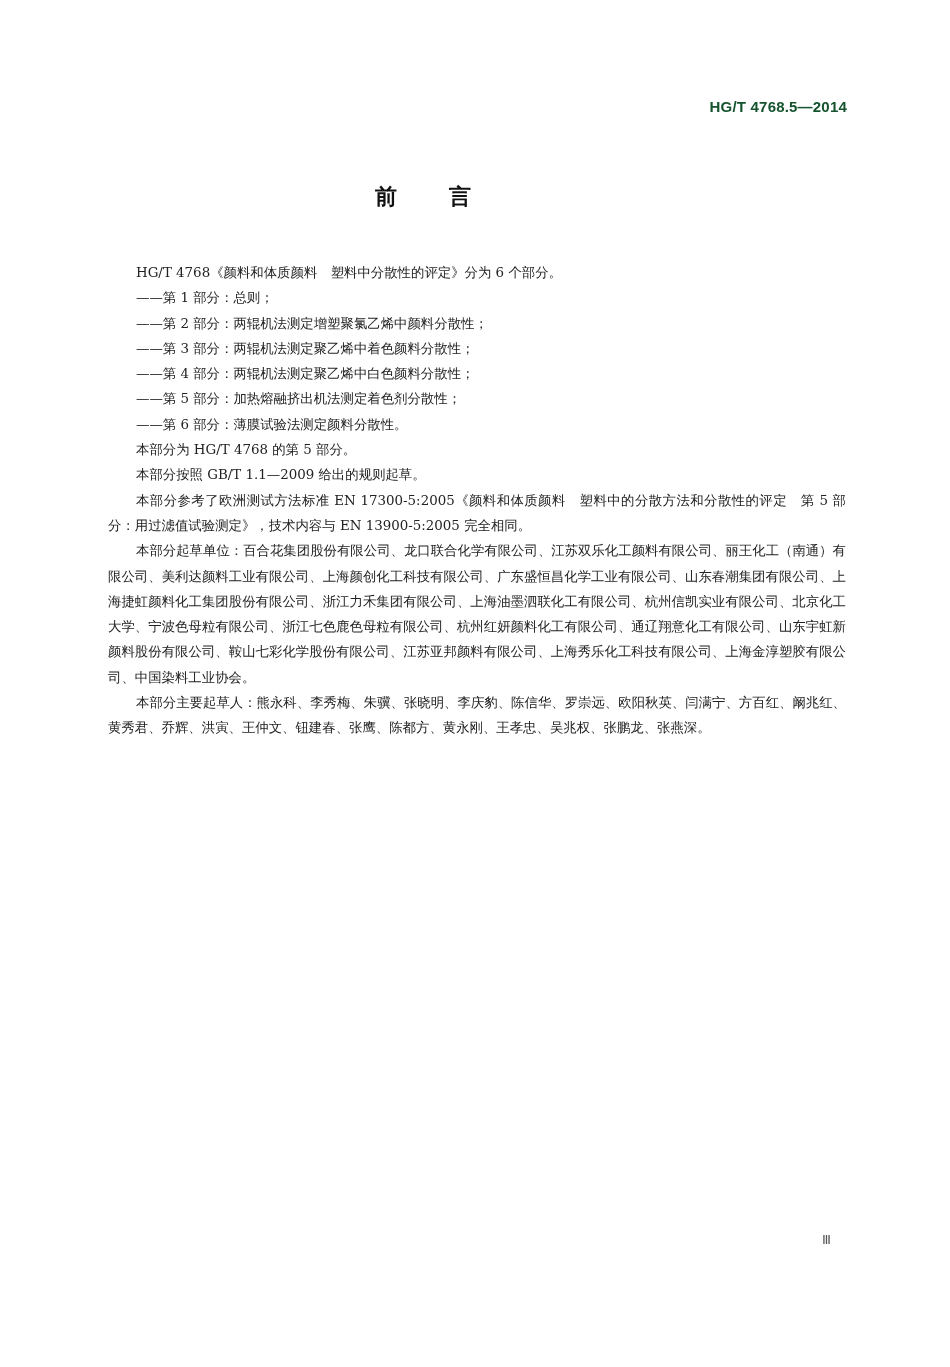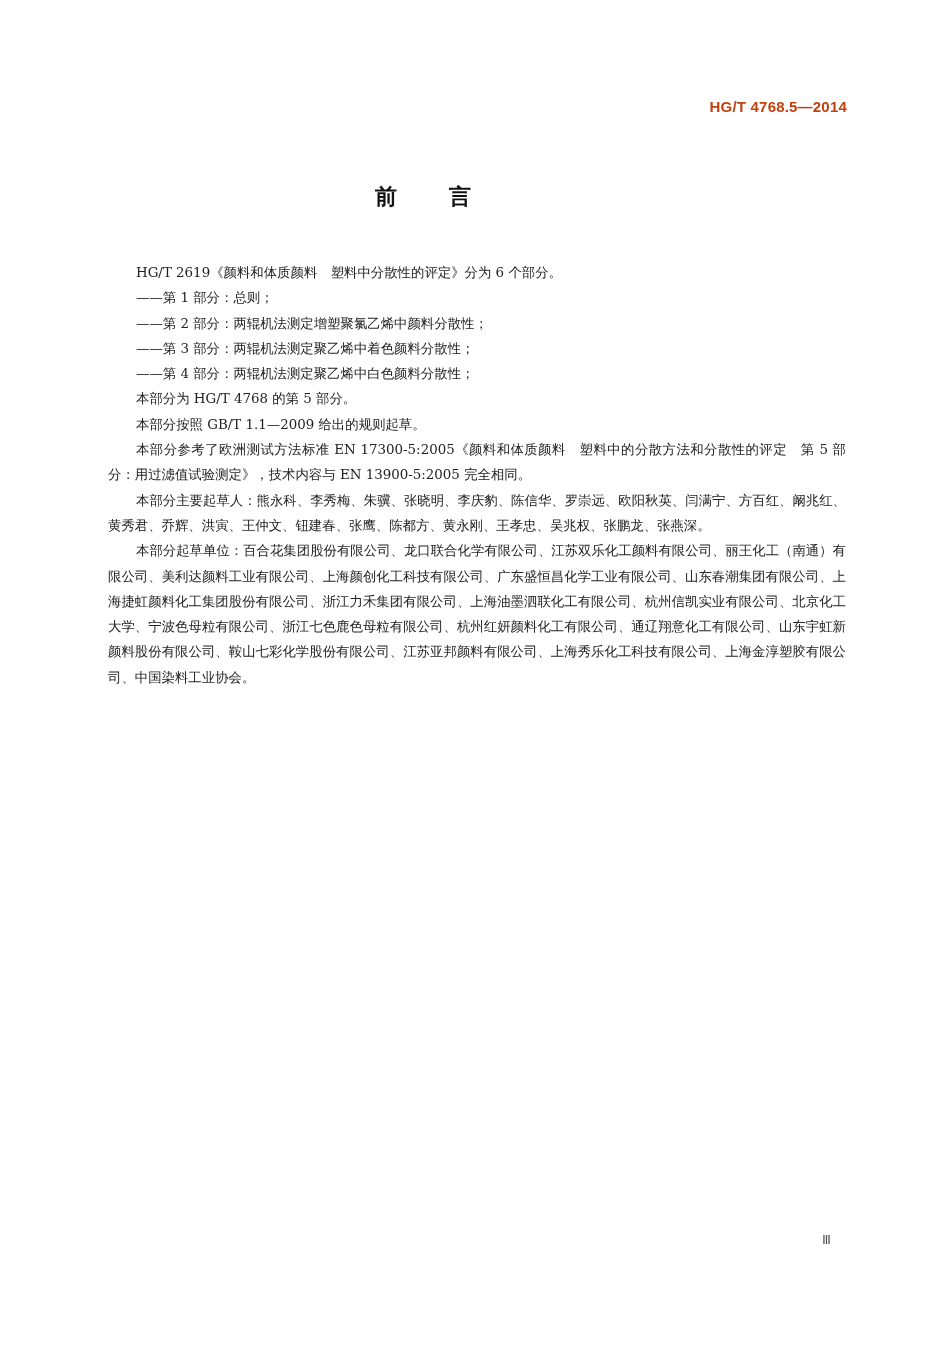--- a/index.html
+++ b/index.html
@@ -4,21 +4,21 @@
   <style>
     html, body { margin: 0; padding: 0; background: #ffffff; }
     body {
       width: 950px; height: 1367px; position: relative; overflow: hidden;
       font-family: "DejaVu Serif", "Liberation Serif", serif;
       color: #1a1a1a;
     }
     .header-code {
       position: absolute; top: 98px; right: 103px;
       font-family: "Liberation Sans", "DejaVu Sans", sans-serif;
-      font-weight: bold; font-size: 15px; letter-spacing: 0.2px; color: #c2410c;
+      font-weight: bold; font-size: 15px; letter-spacing: 0.2px; color: #14532d;
     }
     .title {
       position: absolute; top: 182px; left: 0; width: 846px; text-align: center;
       font-family: "DejaVu Sans", sans-serif; font-weight: bold; font-size: 22px;
       letter-spacing: 52px; text-indent: 52px; color: #111;
     }
     .content {
       position: absolute; top: 260px; left: 108px; width: 738px;
       font-size: 13.4px; line-height: 25.3px; color: #222;
     }
@@ -31,25 +31,27 @@
     }
   </style>
 </head>
 <body>
 
 <div class="header-code">HG/T 4768.5—2014</div>
 
 <div class="title">前言</div>
 
 <div class="content">
-  <p>HG/T 2619《颜料和体质颜料　塑料中分散性的评定》分为 6 个部分。</p>
+  <p>HG/T 4768《颜料和体质颜料　塑料中分散性的评定》分为 6 个部分。</p>
   <p class="item">——第 1 部分：总则；</p>
   <p class="item">——第 2 部分：两辊机法测定增塑聚氯乙烯中颜料分散性；</p>
   <p class="item">——第 3 部分：两辊机法测定聚乙烯中着色颜料分散性；</p>
   <p class="item">——第 4 部分：两辊机法测定聚乙烯中白色颜料分散性；</p>
+  <p class="item">——第 5 部分：加热熔融挤出机法测定着色剂分散性；</p>
+  <p class="item">——第 6 部分：薄膜试验法测定颜料分散性。</p>
   <p>本部分为 HG/T 4768 的第 5 部分。</p>
   <p>本部分按照 GB/T 1.1—2009 给出的规则起草。</p>
   <p>本部分参考了欧洲测试方法标准 EN 17300-5:2005《颜料和体质颜料　塑料中的分散方法和分散性的评定　第 5 部分：用过滤值试验测定》，技术内容与 EN 13900-5:2005 完全相同。</p>
+  <p>本部分起草单位：百合花集团股份有限公司、龙口联合化学有限公司、江苏双乐化工颜料有限公司、丽王化工（南通）有限公司、美利达颜料工业有限公司、上海颜创化工科技有限公司、广东盛恒昌化学工业有限公司、山东春潮集团有限公司、上海捷虹颜料化工集团股份有限公司、浙江力禾集团有限公司、上海油墨泗联化工有限公司、杭州信凯实业有限公司、北京化工大学、宁波色母粒有限公司、浙江七色鹿色母粒有限公司、杭州红妍颜料化工有限公司、通辽翔意化工有限公司、山东宇虹新颜料股份有限公司、鞍山七彩化学股份有限公司、江苏亚邦颜料有限公司、上海秀乐化工科技有限公司、上海金淳塑胶有限公司、中国染料工业协会。</p>
   <p>本部分主要起草人：熊永科、李秀梅、朱骥、张晓明、李庆豹、陈信华、罗崇远、欧阳秋英、闫满宁、方百红、阚兆红、黄秀君、乔辉、洪寅、王仲文、钮建春、张鹰、陈都方、黄永刚、王孝忠、吴兆权、张鹏龙、张燕深。</p>
-  <p>本部分起草单位：百合花集团股份有限公司、龙口联合化学有限公司、江苏双乐化工颜料有限公司、丽王化工（南通）有限公司、美利达颜料工业有限公司、上海颜创化工科技有限公司、广东盛恒昌化学工业有限公司、山东春潮集团有限公司、上海捷虹颜料化工集团股份有限公司、浙江力禾集团有限公司、上海油墨泗联化工有限公司、杭州信凯实业有限公司、北京化工大学、宁波色母粒有限公司、浙江七色鹿色母粒有限公司、杭州红妍颜料化工有限公司、通辽翔意化工有限公司、山东宇虹新颜料股份有限公司、鞍山七彩化学股份有限公司、江苏亚邦颜料有限公司、上海秀乐化工科技有限公司、上海金淳塑胶有限公司、中国染料工业协会。</p>
 </div>
 
 <div class="page-number">Ⅲ</div>
 
 </body></html>

